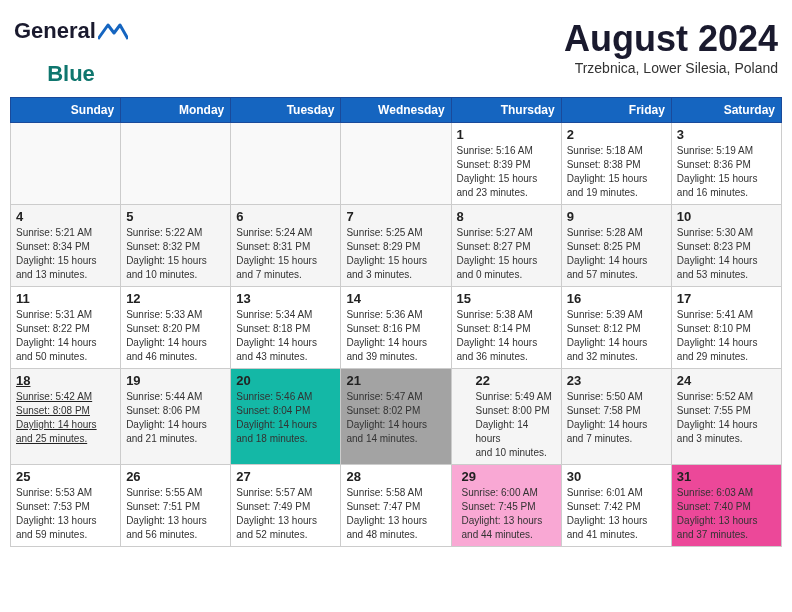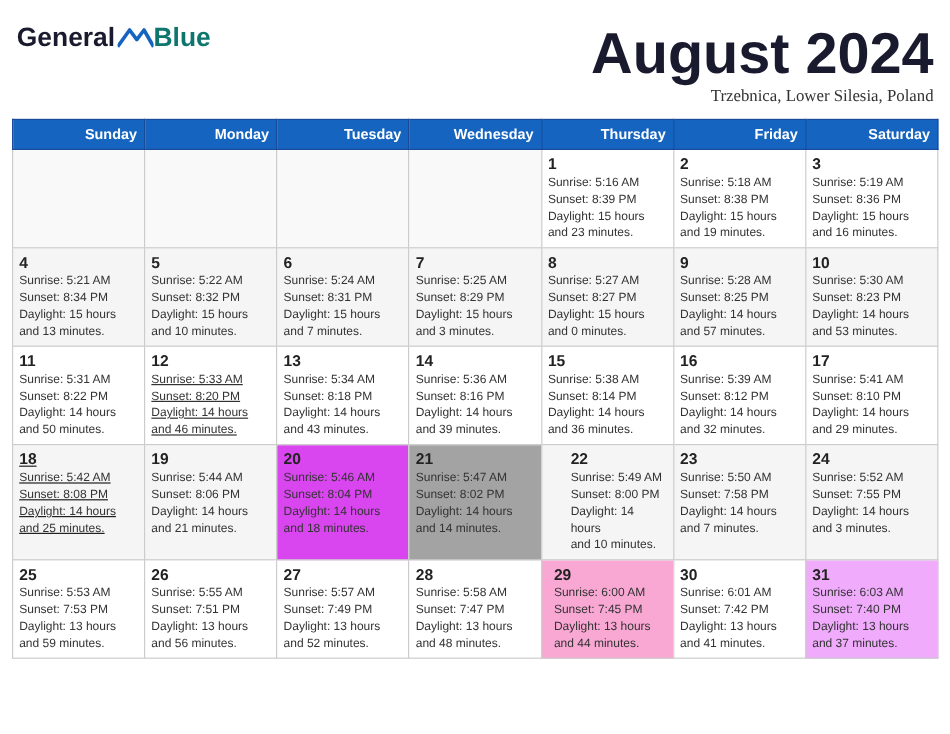--- a/index.html
+++ b/index.html
@@ -11,39 +11,39 @@
       padding: 10px;
     }
     .header {
       display: flex;
       justify-content: space-between;
       align-items: flex-start;
       padding: 8px 4px 4px 4px;
     }
     .logo {
       display: flex;
-      flex-direction: row;
-      align-items: flex-end;
+      flex-direction: column;
+      align-items: center;
+      gap: 23px;
     }
     .logo-line {
       display: flex;
       align-items: center;
     }
     .title-block {
       text-align: right;
     }
     .title-block .month-year {
-      font-size: 48px;
+      font-size: 36px;
       font-weight: bold;
       color: #1a1a2e;
     }
     .title-block .location {
       font-size: 14px;
       color: #333;
-      font-family: Liberation Serif, serif;
     }
     .calendar {
       width: 100%;
       border-collapse: collapse;
       border: 1px solid #ccc;
       margin-top: 6px;
     }
     .calendar th {
       background: #1565c0;
       color: #fff;
@@ -191,21 +191,21 @@
       <tr>
         <td style="background: rgb(255, 255, 255);">
           <span class="day-num">11</span>
           <div class="day-info" style="white-space: pre-line;">Sunrise: 5:31 AM
 Sunset: 8:22 PM
 Daylight: 14 hours
 and 50 minutes.</div>
         </td>
         <td style="background: rgb(255, 255, 255);">
           <span class="day-num">12</span>
-          <div class="day-info" style="white-space: pre-line; text-decoration: underline;">Sunrise: 5:33 AM
+          <div class="day-info" style="white-space: pre-line;">Sunrise: 5:33 AM
 Sunset: 8:20 PM
 Daylight: 14 hours
 and 46 minutes.</div>
         </td>
         <td style="background: rgb(255, 255, 255);">
           <span class="day-num">13</span>
           <div class="day-info" style="white-space: pre-line;">Sunrise: 5:34 AM
 Sunset: 8:18 PM
 Daylight: 14 hours
 and 43 minutes.</div>
@@ -247,21 +247,21 @@
 Daylight: 14 hours
 and 25 minutes.</div>
         </td>
         <td style="background: rgb(245, 245, 245);">
           <span class="day-num">19</span>
           <div class="day-info" style="white-space: pre-line;">Sunrise: 5:44 AM
 Sunset: 8:06 PM
 Daylight: 14 hours
 and 21 minutes.</div>
         </td>
-        <td style="background: #d946ef; margin-left: 12px;">
+        <td style="background: #14b8a6; margin-left: 12px;">
           <span class="day-num">20</span>
           <div class="day-info" style="white-space: pre-line;">Sunrise: 5:46 AM
 Sunset: 8:04 PM
 Daylight: 14 hours
 and 18 minutes.</div>
         </td>
         <td style="background: #a3a3a3;">
           <span class="day-num">21</span>
           <div class="day-info" style="white-space: pre-line;">Sunrise: 5:47 AM
 Sunset: 8:02 PM
@@ -326,21 +326,21 @@
 Daylight: 13 hours
 and 44 minutes.</div>
         </td>
         <td style="background: rgb(255, 255, 255);">
           <span class="day-num">30</span>
           <div class="day-info" style="white-space: pre-line;">Sunrise: 6:01 AM
 Sunset: 7:42 PM
 Daylight: 13 hours
 and 41 minutes.</div>
         </td>
-        <td style="background: #f0abfc;">
+        <td style="background: #ec4899;">
           <span class="day-num">31</span>
           <div class="day-info" style="white-space: pre-line;">Sunrise: 6:03 AM
 Sunset: 7:40 PM
 Daylight: 13 hours
 and 37 minutes.</div>
         </td>
       </tr>
     </tbody>
 </table>
 

